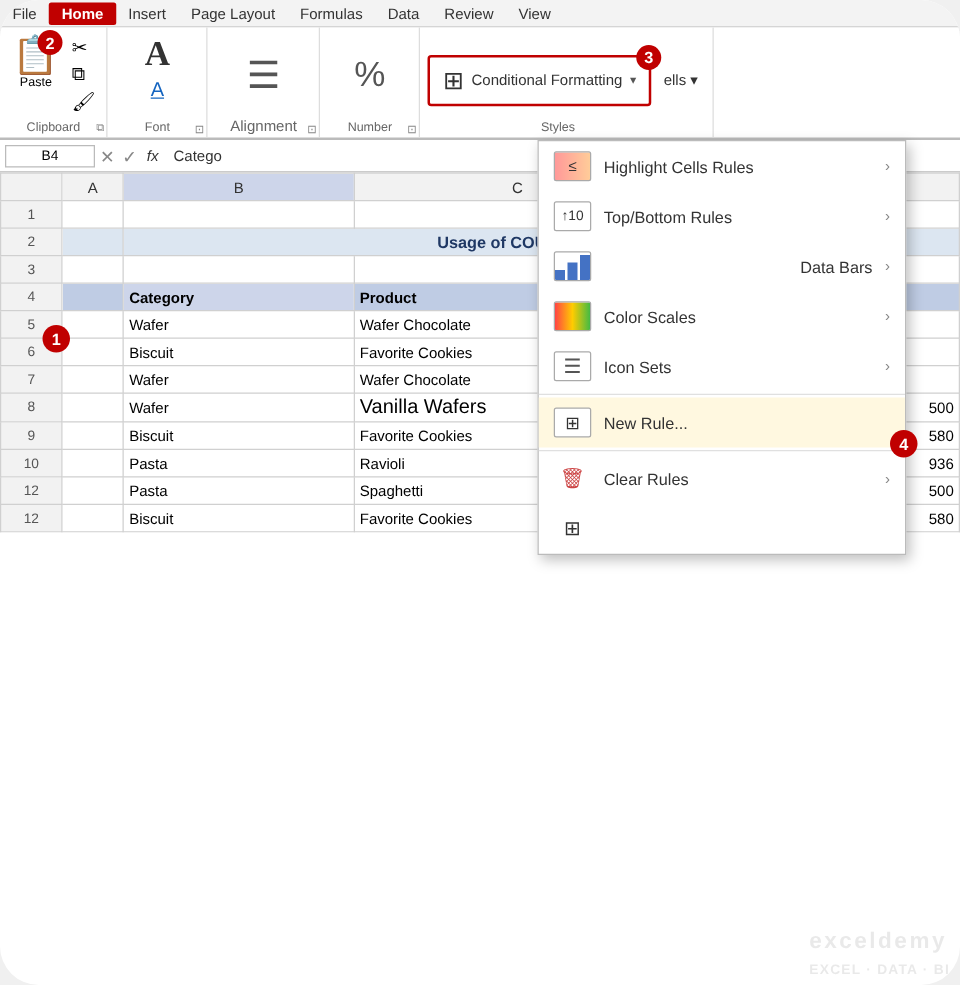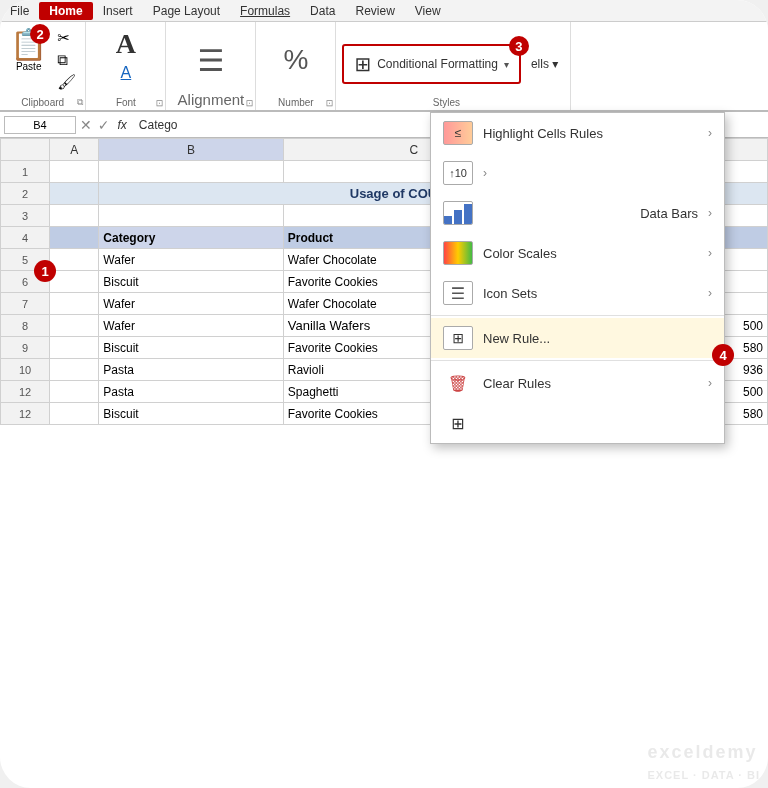--- a/index.html
+++ b/index.html
@@ -12,21 +12,21 @@
 </head>
 <body>
 
 <div style="width:768px; height:788px; overflow:hidden; position:relative; background:#fff;border-radius:31px;">
 
   <div style="background:#f3f3f3; display:flex; align-items:center; height:22px; border-bottom:1px solid #ccc;">
     <span style="padding:2px 10px; font-size:12px; cursor:pointer; color:#333;">File</span>
     <span style="padding:2px 10px; font-size:12px; cursor:pointer; background:#c00000; color:#fff; font-weight:bold; border-radius:2px;">Home</span>
     <span style="padding:2px 10px; font-size:12px; cursor:pointer; color:#333;">Insert</span>
     <span style="padding:2px 10px; font-size:12px; cursor:pointer; color:#333;">Page Layout</span>
-    <span style="padding:2px 10px; font-size:12px; cursor:pointer; color:#333;text-decoration:underline;">Formulas</span>
+    <span style="padding:2px 10px; font-size:12px; cursor:pointer; color:#333;">Formulas</span>
     <span style="padding:2px 10px; font-size:12px; cursor:pointer; color:#333;">Data</span>
     <span style="padding:2px 10px; font-size:12px; cursor:pointer; color:#333;">Review</span>
     <span style="padding:2px 10px; font-size:12px; cursor:pointer; color:#333;">View</span>
   </div>
 
   <div style="background:#fff; border-bottom:2px solid #bbb; display:flex; align-items:stretch; height:90px; position:relative;">
 
     <div style="display:flex; flex-direction:column; border-right:1px solid #ddd; padding:4px 6px 16px 6px; position:relative; min-width:85px;">
       <div style="display:flex; align-items:flex-start; gap:3px; flex:1;">
         <div style="display:flex; flex-direction:column; align-items:center; cursor:pointer; padding:2px 4px; border-radius:2px; position:relative;">
@@ -59,21 +59,21 @@
         <div style="font-size:16px; cursor:pointer; text-decoration:underline; color:#1565c0;">A</div>
       </div>
       <span style="position:absolute;bottom:2px;left:0;right:0;text-align:center;font-size:10px;color:#666;">Font</span>
       <span style="position:absolute;bottom:2px;right:2px;font-size:9px;color:#888;cursor:pointer;">⊡</span>
     </div>
 
     <div style="display:flex; flex-direction:column; border-right:1px solid #ddd; padding:4px 10px 16px 10px; position:relative; min-width:90px;">
       <div style="display:flex; align-items:center; justify-content:center; flex:1;">
         <span style="font-size:30px; color:#555;">☰</span>
       </div>
-      <span style="position:absolute;bottom:2px;left:0;right:0;text-align:center;font-size:15px;color:#666;">Alignment</span>
+      <span style="position:absolute;bottom:2px;left:0;right:0;text-align:center;font-size:12px;color:#666;">Alignment</span>
       <span style="position:absolute;bottom:2px;right:2px;font-size:9px;color:#888;cursor:pointer;">⊡</span>
     </div>
 
     <div style="display:flex; flex-direction:column; border-right:1px solid #ddd; padding:4px 10px 16px 10px; position:relative; min-width:80px;">
       <div style="display:flex; align-items:center; justify-content:center; flex:1;">
         <span style="font-size:28px; color:#555;">%</span>
       </div>
       <span style="position:absolute;bottom:2px;left:0;right:0;text-align:center;font-size:10px;color:#666;">Number</span>
       <span style="position:absolute;bottom:2px;right:2px;font-size:9px;color:#888;cursor:pointer;">⊡</span>
     </div>
@@ -175,21 +175,21 @@
             <td style="width: 120px; min-width: 120px; background: rgb(255, 255, 255); border: 1px solid rgb(208, 208, 208); padding: 2px 4px; font-size: 12px; text-align: left; overflow: hidden; white-space: nowrap;">Wafer</td>
             <td style="width: 170px; min-width: 170px; background: rgb(255, 255, 255); border: 1px solid rgb(208, 208, 208); padding: 2px 4px; font-size: 12px; text-align: left; overflow: hidden; white-space: nowrap;">Wafer Chocolate</td>
             <td style="width: 55px; min-width: 55px; background: rgb(255, 255, 255); border: 1px solid rgb(208, 208, 208); padding: 2px 4px; font-size: 12px; text-align: right; overflow: hidden; white-space: nowrap;"></td>
             <td style="width: 26px; min-width: 26px; background: rgb(255, 255, 255); border: 1px solid rgb(208, 208, 208); padding: 2px 4px; font-size: 12px; text-align: center; overflow: hidden; white-space: nowrap;"></td>
             <td style="width: 64px; min-width: 64px; background: rgb(255, 255, 255); border: 1px solid rgb(208, 208, 208); padding: 2px 4px; font-size: 12px; text-align: right; overflow: hidden; white-space: nowrap;"></td>
           </tr>
           <tr>
             <td style="width: 32px; min-width: 32px; background: rgb(242, 242, 242); border: 1px solid rgb(208, 208, 208); text-align: center; font-size: 11px; color: rgb(85, 85, 85);">8</td>
             <td style="width: 32px; min-width: 32px; background: rgb(255, 255, 255); border: 1px solid rgb(208, 208, 208); padding: 2px 4px; font-size: 12px; text-align: center; overflow: hidden; white-space: nowrap;"></td>
             <td style="width: 120px; min-width: 120px; background: rgb(255, 255, 255); border: 1px solid rgb(208, 208, 208); padding: 2px 4px; font-size: 12px; text-align: left; overflow: hidden; white-space: nowrap;">Wafer</td>
-            <td style="width: 170px; min-width: 170px; background: rgb(255, 255, 255); border: 1px solid rgb(208, 208, 208); padding: 2px 4px; font-size: 13px; text-align: left; overflow: hidden; white-space: nowrap;">Vanilla Wafers</td>
+            <td style="width: 170px; min-width: 170px; background: rgb(255, 255, 255); border: 1px solid rgb(208, 208, 208); padding: 2px 4px; font-size: 16px; text-align: left; overflow: hidden; white-space: nowrap;">Vanilla Wafers</td>
             <td style="width: 55px; min-width: 55px; background: rgb(255, 255, 255); border: 1px solid rgb(208, 208, 208); padding: 2px 4px; font-size: 12px; text-align: right; overflow: hidden; white-space: nowrap;">25</td>
             <td style="width: 26px; min-width: 26px; background: rgb(255, 255, 255); border: 1px solid rgb(208, 208, 208); padding: 2px 4px; font-size: 12px; text-align: center; overflow: hidden; white-space: nowrap;">$</td>
             <td style="width: 64px; min-width: 64px; background: rgb(255, 255, 255); border: 1px solid rgb(208, 208, 208); padding: 2px 4px; font-size: 12px; text-align: right; overflow: hidden; white-space: nowrap;">500</td>
           </tr>
           <tr>
             <td style="width: 32px; min-width: 32px; background: rgb(242, 242, 242); border: 1px solid rgb(208, 208, 208); text-align: center; font-size: 11px; color: rgb(85, 85, 85);">9</td>
             <td style="width: 32px; min-width: 32px; background: rgb(255, 255, 255); border: 1px solid rgb(208, 208, 208); padding: 2px 4px; font-size: 12px; text-align: center; overflow: hidden; white-space: nowrap;"></td>
             <td style="width: 120px; min-width: 120px; background: rgb(255, 255, 255); border: 1px solid rgb(208, 208, 208); padding: 2px 4px; font-size: 12px; text-align: left; overflow: hidden; white-space: nowrap;">Biscuit</td>
             <td style="width: 170px; min-width: 170px; background: rgb(255, 255, 255); border: 1px solid rgb(208, 208, 208); padding: 2px 4px; font-size: 12px; text-align: left; overflow: hidden; white-space: nowrap;">Favorite Cookies</td>
             <td style="width: 55px; min-width: 55px; background: rgb(255, 255, 255); border: 1px solid rgb(208, 208, 208); padding: 2px 4px; font-size: 12px; text-align: right; overflow: hidden; white-space: nowrap;">25</td>
@@ -230,20 +230,21 @@
   <div style="position:absolute; top:112px; left:430px; width:295px; background:#fff; border:1px solid #bbb; box-shadow:3px 4px 10px rgba(0,0,0,0.25); z-index:200;">
 
     <div style="display:flex; align-items:center; padding:8px 12px; gap:10px; cursor:pointer; font-size:13px; color:#333;">
       <span style="width:30px; height:24px; background:linear-gradient(to right, #ff9999, #ffcc99); border:1px solid #aaa; border-radius:2px; display:flex; align-items:center; justify-content:center; font-size:12px; color:#333;">≤</span>
       <span style="flex:1;">Highlight Cells Rules</span>
       <span style="color:#888; font-size:12px;">›</span>
     </div>
 
     <div style="display:flex; align-items:center; padding:8px 12px; gap:10px; cursor:pointer; font-size:13px; color:#333;">
       <span style="width:30px; height:24px; background:#fff; border:1px solid #aaa; border-radius:2px; display:flex; align-items:center; justify-content:center; font-size:11px; color:#333;">↑10</span>
+      <span style="flex:1;">Top/Bottom Rules</span>
       <span style="color:#888; font-size:12px;">›</span>
     </div>
 
     <div style="display:flex; align-items:center; padding:8px 12px; gap:10px; cursor:pointer; font-size:13px; color:#333;text-align:right;">
       <span style="width:30px; height:24px; display:flex; align-items:center; justify-content:center; border:1px solid #aaa; border-radius:2px; overflow:hidden;">
         <svg width="28" height="22">
             <rect x="0" y="14" width="8" height="8" fill="#4472c4"></rect>
             <rect x="10" y="8" width="8" height="14" fill="#4472c4"></rect>
             <rect x="20" y="2" width="8" height="20" fill="#4472c4"></rect>
           </svg>

